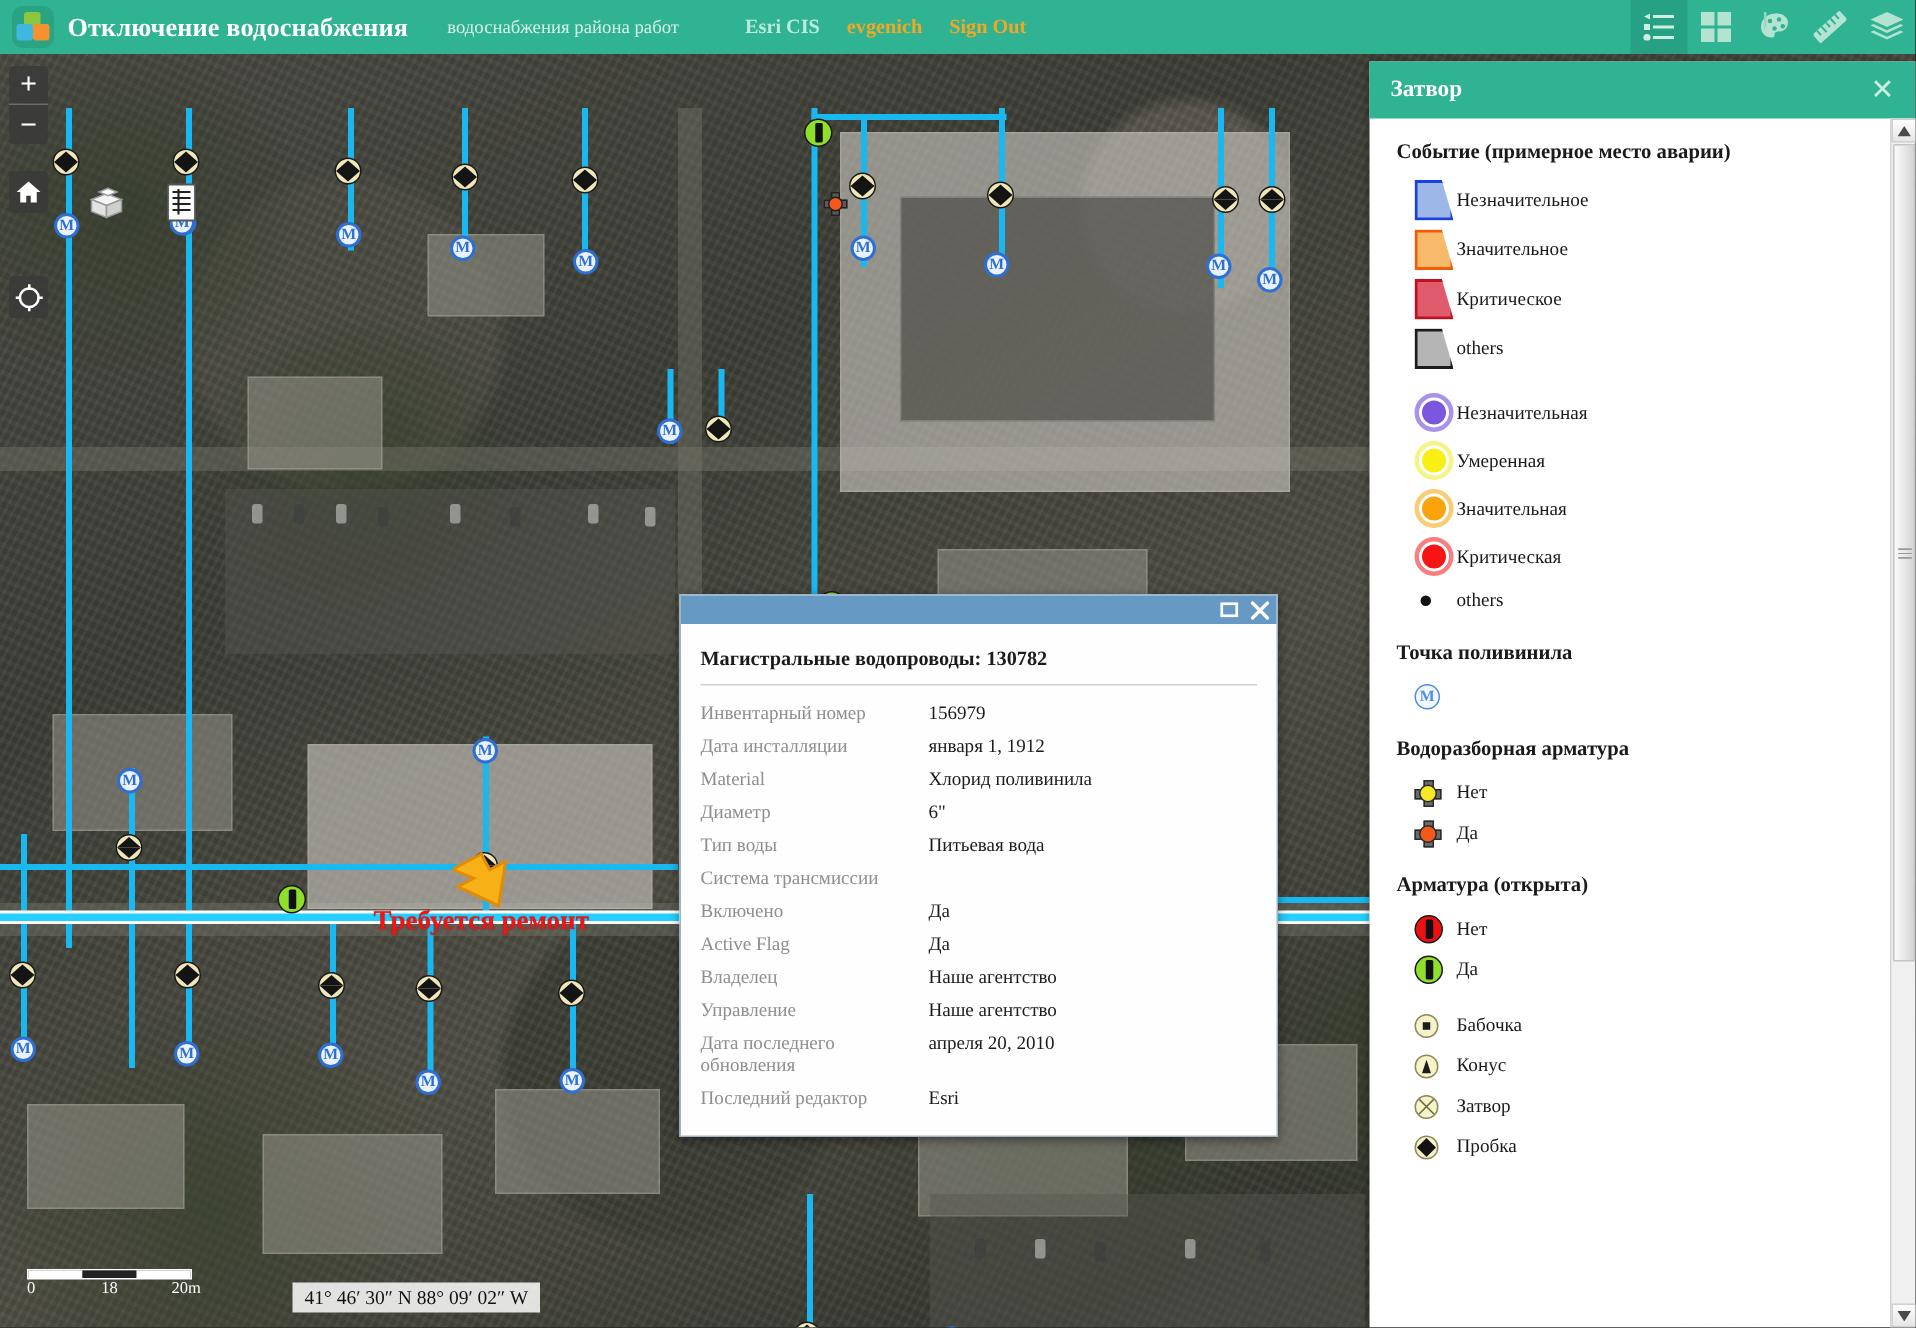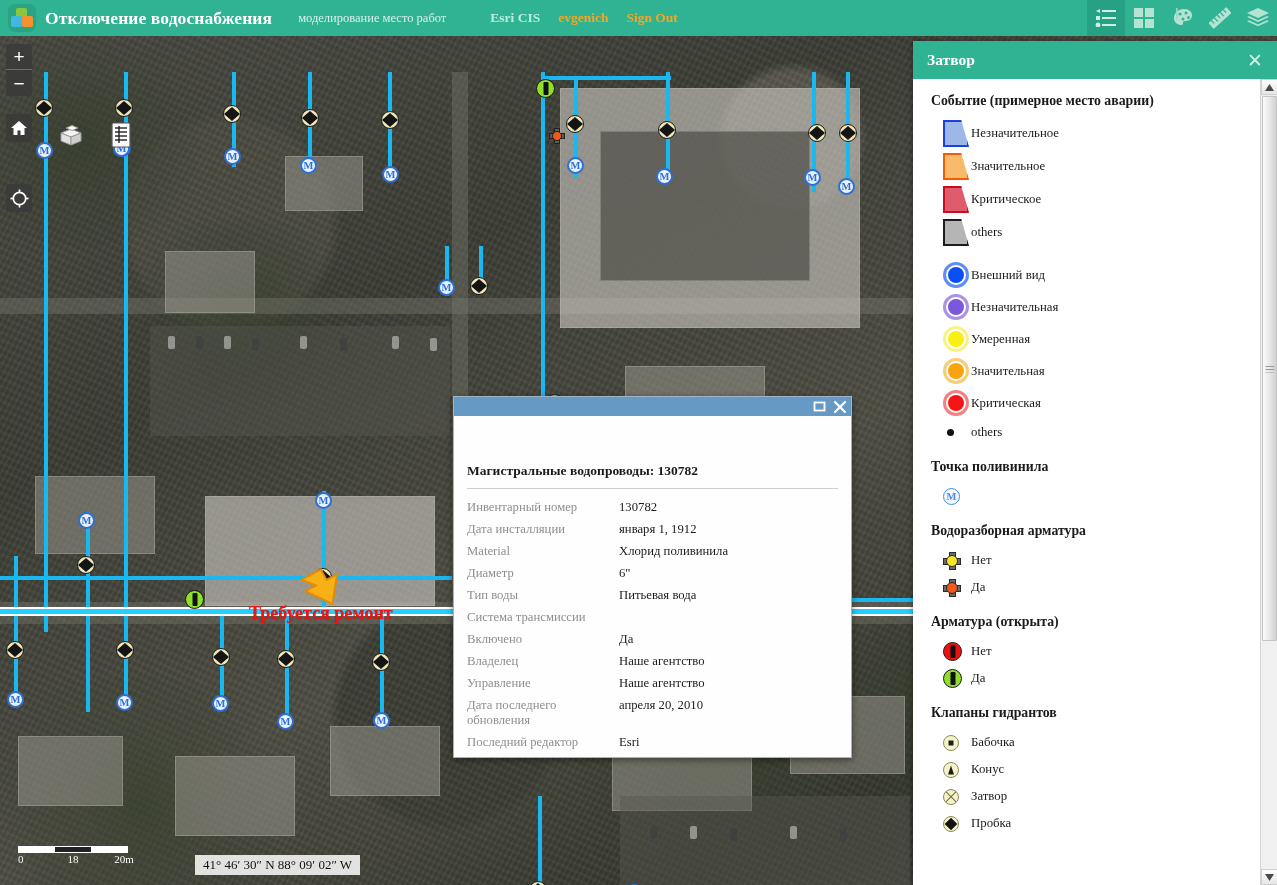--- a/index.html
+++ b/index.html
@@ -200,21 +200,21 @@
     position: absolute; left: 453px; top: 396px; width: 399px; height: 362px;
     background: #fefefe; border: 1px solid #9fb4c4;
     box-shadow: 0 2px 7px rgba(0,0,0,.45); z-index: 45;
     display: flex; flex-direction: column;
   }
   #popup-titlebar {
     height: 19px; background: #6699c4; display: flex; align-items: center;
     justify-content: flex-end; padding-right: 4px; gap: 7px; flex: none;
   }
   .pbtn { cursor: pointer; display: flex; align-items: center; }
-  #popup-body { padding: 15px 13px 4px 13px; overflow: hidden; margin-top: 32px; }
+  #popup-body { padding: 15px 13px 4px 13px; overflow: hidden; }
   #popup-title {
     font-size: 13.5px; font-weight: bold; color: #1b1b1b;
     padding-bottom: 9px; border-bottom: 1px solid #cfcfcf; margin-bottom: 7px;
   }
   #popup-table { width: 100%; border-collapse: collapse; }
   #popup-table td { padding: 3.5px 0; font-size: 12.7px; vertical-align: top; }
   #popup-table td.k { color: #8e8e8e; width: 152px; }
   #popup-table td.v { color: #1b1b1b; }
   #popup-link {
     display: inline-block; margin-top: 13px; margin-left: 1px;
@@ -353,21 +353,21 @@
 </head>
 <body>
 
 <div id="header">
   <div id="logo">
     <div class="cube c-green"></div>
     <div class="cube c-blue"></div>
     <div class="cube c-orange"></div>
   </div>
   <div id="app-title">Отключение водоснабжения</div>
-  <div id="app-subtitle">моделирование место работ</div>
+  <div id="app-subtitle">водоснабжения района работ</div>
   <div id="header-links">
     <span class="hlink mint">Esri CIS</span>
     <span class="hlink amber">evgenich</span>
     <span class="hlink amber">Sign Out</span>
   </div>
   <div id="header-tools">
     <div class="htool active">
       <svg width="22" height="18" viewBox="0 0 22 18">
           <g fill="#cfeee2">
         <path d="M1 2 l4 -2 l0 4 z"></path>
@@ -717,21 +717,21 @@
           </g>
         </svg>
     </span>
   </div>
   <div id="popup-body">
     <div id="popup-title">Магистральные водопроводы: 130782</div>
     <table id="popup-table">
       <tbody>
         <tr>
             <td class="k">Инвентарный номер</td>
-            <td class="v">130782</td>
+            <td class="v">156979</td>
           </tr>
         <tr>
             <td class="k">Дата инсталляции</td>
             <td class="v">января 1, 1912</td>
           </tr>
         <tr>
             <td class="k">Material</td>
             <td class="v">Хлорид поливинила</td>
           </tr>
         <tr>
@@ -741,20 +741,24 @@
         <tr>
             <td class="k">Тип воды</td>
             <td class="v">Питьевая вода</td>
           </tr>
         <tr>
             <td class="k">Система трансмиссии</td>
             <td class="v"></td>
           </tr>
         <tr>
             <td class="k">Включено</td>
+            <td class="v">Да</td>
+          </tr>
+        <tr>
+            <td class="k">Active Flag</td>
             <td class="v">Да</td>
           </tr>
         <tr>
             <td class="k">Владелец</td>
             <td class="v">Наше агентство</td>
           </tr>
         <tr>
             <td class="k">Управление</td>
             <td class="v">Наше агентство</td>
           </tr>
@@ -802,29 +806,20 @@
       </div>
       <div class="lg-item">
         <span class="lg-swatch">
             <span class="poly" style="background:#b5b5b5; outline:2px solid #1c1c1c; outline-offset:-2px;"></span>
           </span>
         <span class="lg-label">others</span>
       </div>
     </div>
 
     <div class="lg-group">
-      <div class="lg-item">
-        <span class="lg-swatch">
-            <span class="leak">
-              <span class="ring" style="border:3px solid #5f8df7;"></span>
-              <span class="core" style="background:#0a4ff5;"></span>
-            </span>
-          </span>
-        <span class="lg-label">Внешний вид</span>
-      </div>
       <div class="lg-item">
         <span class="lg-swatch">
             <span class="leak">
               <span class="ring" style="border:3px solid #a992ec;"></span>
               <span class="core" style="background:#7b57de;"></span>
             </span>
           </span>
         <span class="lg-label">Незначительная</span>
       </div>
       <div class="lg-item">
@@ -905,21 +900,20 @@
       </div>
       <div class="lg-item">
         <span class="lg-swatch">
             <span class="lg-val" style="background:#8ede2b;"></span>
           </span>
         <span class="lg-label">Да</span>
       </div>
     </div>
 
     <div class="lg-group">
-      <div class="lg-group-title">Клапаны гидрантов</div>
       <div class="lg-item">
         <span class="lg-swatch">
             <span class="lg-hv hv-butterfly"></span>
           </span>
         <span class="lg-label">Бабочка</span>
       </div>
       <div class="lg-item">
         <span class="lg-swatch">
             <span class="lg-hv hv-cone"></span>
           </span>

